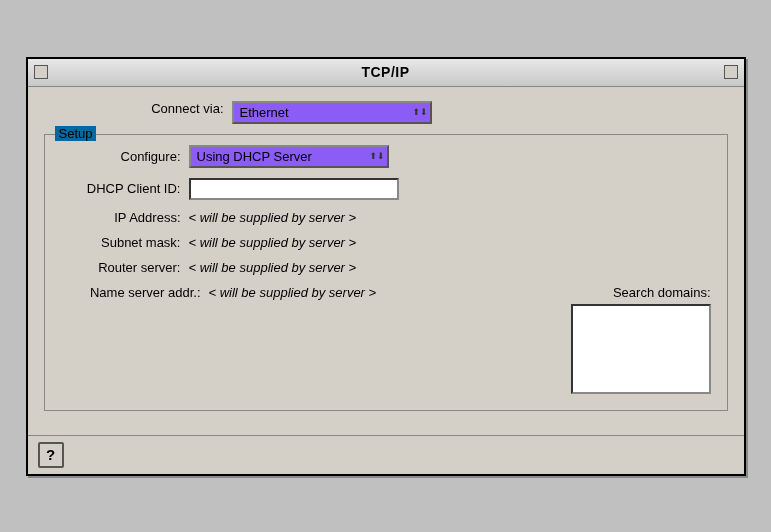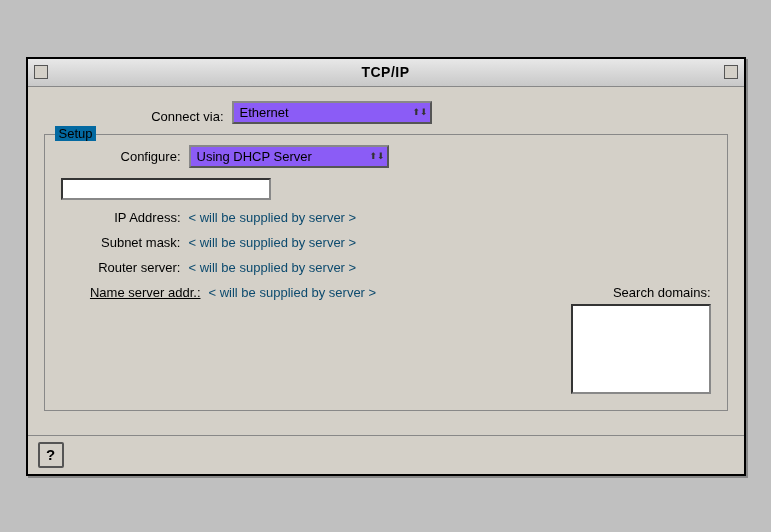--- a/index.html
+++ b/index.html
@@ -68,21 +68,21 @@
       font-size: 14px;
       letter-spacing: 0.5px;
     }
 
     .window-body {
       padding: 14px 16px 14px 16px;
     }
 
     .connect-row {
       display: flex;
-      align-items: flex-end;
+      align-items: flex-start;
       margin-bottom: 10px;
       padding-left: 60px;
     }
 
     .label {
       text-align: right;
       min-width: 120px;
       margin-right: 8px;
       font-size: 13px;
     }
@@ -149,21 +149,22 @@
       border: 2px inset #888;
       padding: 2px 6px;
       font-size: 13px;
       font-family: inherit;
       width: 210px;
       height: 22px;
     }
 
     .server-text {
       font-size: 13px;
-      color: #0c4a6e;
+      color: #000000;
+      font-style: italic;
     }
 
     .bottom-section {
       display: flex;
       align-items: flex-start;
       margin-top: 6px;
     }
 
     .name-server-row {
       display: flex;
@@ -249,41 +250,42 @@
           <select>
             <option>Using DHCP Server</option>
             <option>Manually</option>
             <option>Using BootP</option>
             <option>Using RARP</option>
           </select>
         </div>
       </div>
 
       <div class="form-row">
+        <span class="label">DHCP Client ID:</span>
         <input type="text" class="text-input" value="" style="">
       </div>
 
       <div class="form-row">
         <span class="label">IP Address:</span>
         <span class="server-text">&lt; will be supplied by server &gt;</span>
       </div>
 
       <div class="form-row">
         <span class="label">Subnet mask:</span>
         <span class="server-text">&lt; will be supplied by server &gt;</span>
       </div>
 
       <div class="form-row">
         <span class="label">Router server:</span>
         <span class="server-text">&lt; will be supplied by server &gt;</span>
       </div>
 
       <div class="bottom-section">
         <div class="name-server-row">
-          <span class="label" style="min-width:140px;text-decoration:underline;">Name server addr.:</span>
+          <span class="label" style="min-width:140px;">Name server addr.:</span>
           <span class="server-text">&lt; will be supplied by server &gt;</span>
         </div>
         <div class="search-domains-section">
           <span class="search-domains-label">Search domains:</span>
           <div class="search-domains-box"></div>
         </div>
       </div>
 
     </div>
 

